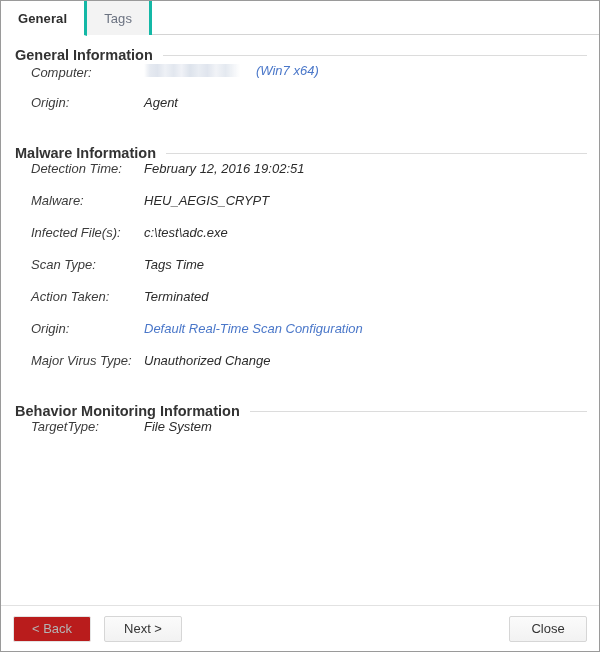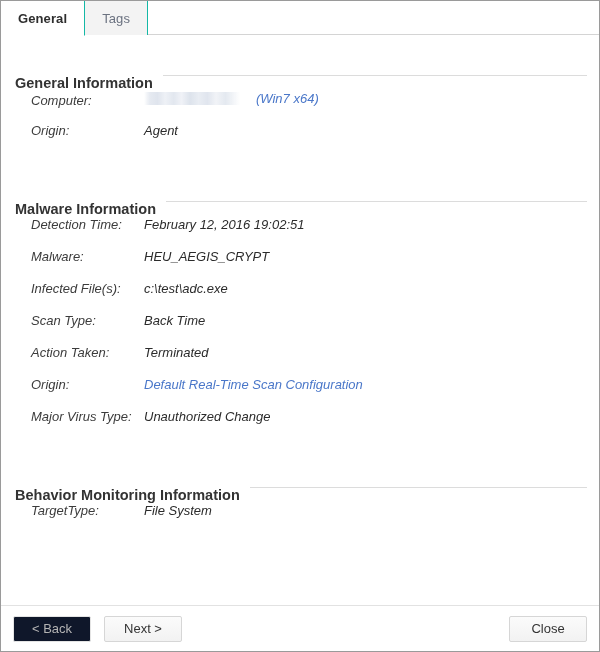--- a/index.html
+++ b/index.html
@@ -47,21 +47,21 @@
   .tab {
     position: relative;
     display: flex;
     align-items: center;
     justify-content: center;
     padding: 0 17px;
     font-size: 13px;
     letter-spacing: 0.1px;
     background: #f3f3f3;
     color: #6b7280;
-    border-right: 1px solid #14b8a6;
+    border-right: 3px solid #14b8a6;
     box-sizing: border-box;
     z-index: 2;
     cursor: default;
     white-space: nowrap;
   }
   .tab.active {
     background: #ffffff;
     color: #2e2e2e;
     font-weight: bold;
     border-bottom: 1px solid #ffffff;
@@ -79,24 +79,23 @@
     background: #ffffff;
     padding: 0;
     overflow: hidden;
   }
 
   .section {
     margin: 0;
   }
   .section-head {
     display: flex;
-    align-items: flex-start;
+    align-items: center;
     padding: 0 12px 0 14px;
     box-sizing: border-box;
-    margin-top: 28px;
   }
   .section-title {
     font-size: 14.5px;
     font-weight: bold;
     color: #333333;
     white-space: nowrap;
     padding-right: 10px;
   }
   .section-rule {
     flex: 1 1 auto;
@@ -189,21 +188,21 @@
     background: linear-gradient(#fbfbfb, #f2f2f2);
     color: #333333;
     cursor: pointer;
     display: inline-flex;
     align-items: center;
     justify-content: center;
     white-space: nowrap;
   }
   .btn.disabled {
     color: #b4b4b4;
-    background: #0f172a;
+    background: #b91c1c;
     border-color: #e4e4e4;
     cursor: default;
   }
   #btn-back { margin-right: 13px; }
   .footer-spacer { flex: 1 1 auto; }
 </style>
 </head>
 <body>
 
 <div id="window">
@@ -257,21 +256,21 @@
         <div class="row">
           <div class="row-label">Malware:</div>
           <div class="row-value">HEU_AEGIS_CRYPT</div>
         </div>
         <div class="row">
           <div class="row-label">Infected File(s):</div>
           <div class="row-value">c:\test\adc.exe</div>
         </div>
         <div class="row">
           <div class="row-label">Scan Type:</div>
-          <div class="row-value">Back Time</div>
+          <div class="row-value">Tags Time</div>
         </div>
         <div class="row">
           <div class="row-label">Action Taken:</div>
           <div class="row-value">Terminated</div>
         </div>
         <div class="row">
           <div class="row-label">Origin:</div>
           <div class="row-value link">Default Real-Time Scan Configuration</div>
         </div>
         <div class="row">

